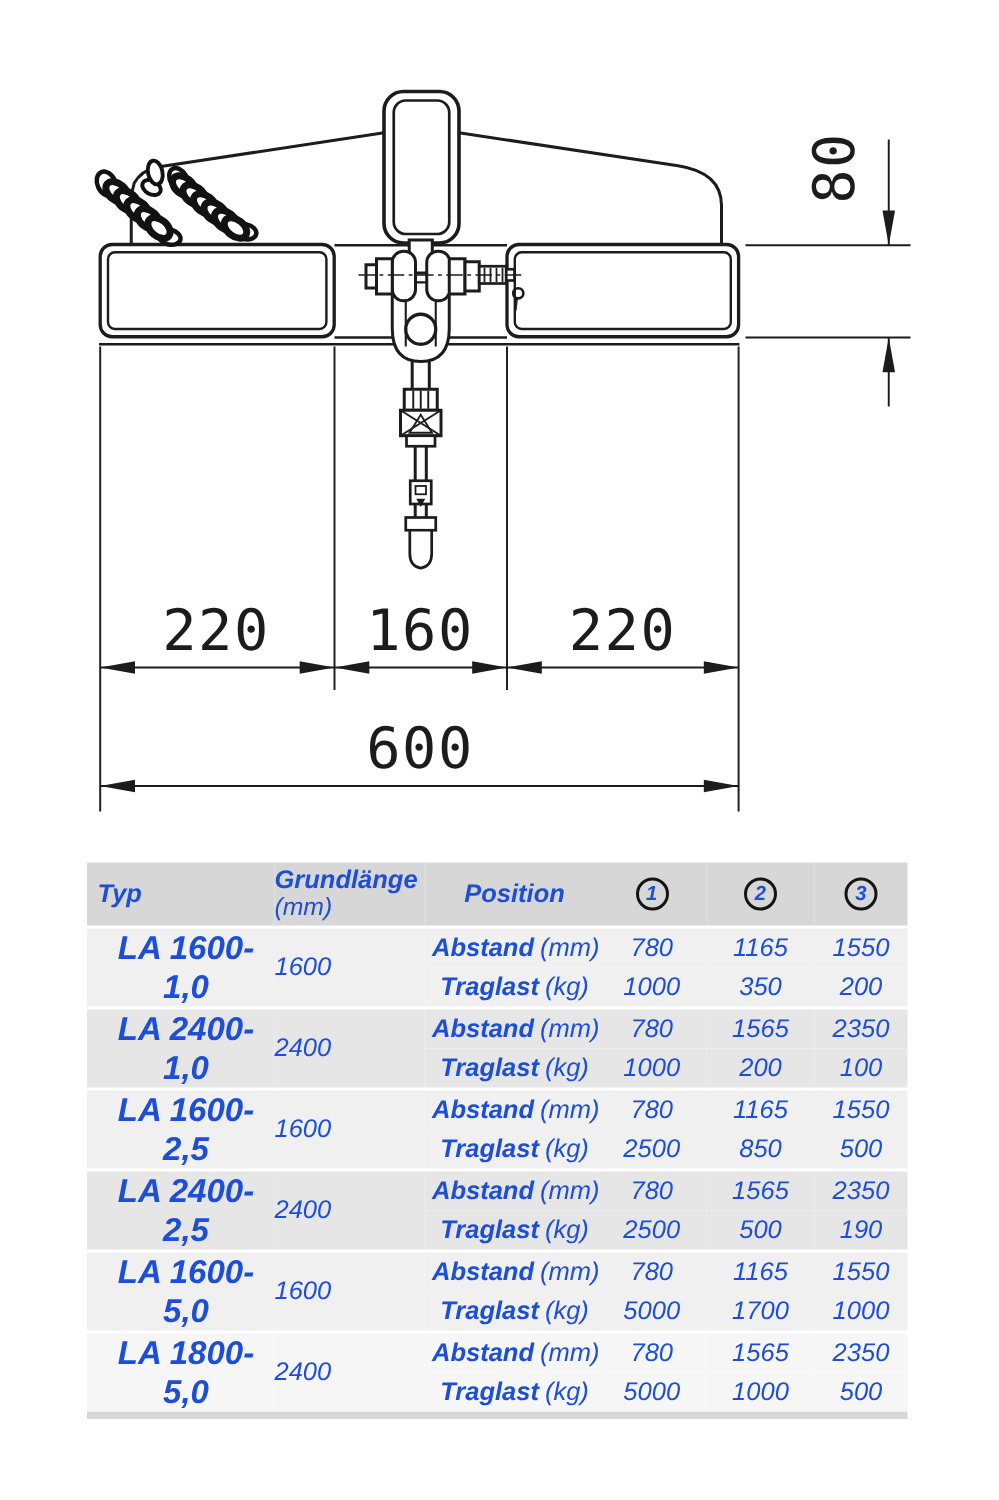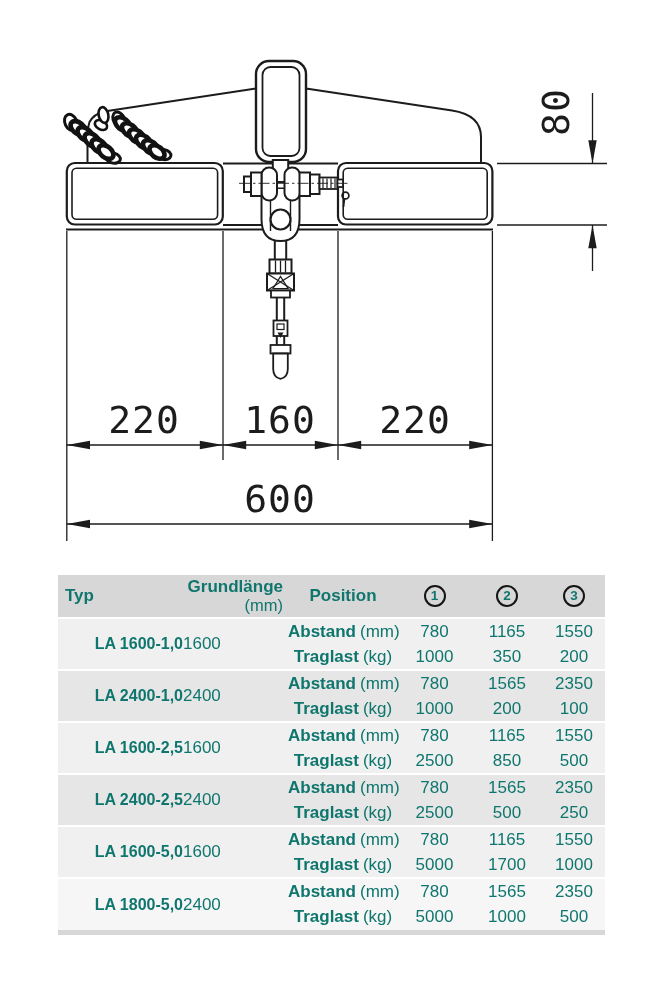--- a/index.html
+++ b/index.html
@@ -12,41 +12,41 @@
     font-family:"DejaVu Sans Mono", monospace;
     font-size:38px; fill:#1c1c1c; letter-spacing:1px;
   }
   
   .spec-table-wrap {
     position:absolute; left:58px; top:575px; width:547px;
     border-bottom:5px solid #d7d7d7;
   }
   table.spec {
     border-collapse:collapse; table-layout:fixed; width:547px;
-    color:#0f766e; font-size:17px;
+    color:#1d4ed8; font-size:17px;font-style:italic;
   }
   table.spec th, table.spec td { padding:0; vertical-align:middle; }
   table.spec thead th { height:42px; background:#d7d7d7; font-weight:bold; }
   .h-typ { text-align:left; padding-left:7px !important; }
-  .h-glen { text-align:right; line-height:19px; }
+  .h-glen { text-align:left; line-height:19px; }
   .h-glen .gl2 { font-weight:normal; font-size:16.5px; }
   .h-pos { text-align:center; padding-left:5px !important; }
   .h-c { text-align:center; }
   .circ {
     display:inline-flex; width:22px; height:22px; box-sizing:border-box;
     border:2.3px solid #141414; border-radius:50%;
     align-items:center; justify-content:center;
     font-size:13.5px; font-weight:bold; line-height:1;
   }
   table.spec tbody tr { height:26px; }
   tr.gstart td { border-top:2px solid #ffffff; }
   tr.light td { background:#f0f0f0; }
   tr.dark  td { background:#e6e6e6; }
   tr.last  td { background:#f6f6f6; }
-  td.typ { font-weight:bold; text-align:right; padding-left:7px !important; font-size:16px; }
+  td.typ { font-weight:bold; text-align:center; padding-left:7px !important; font-size:22px; }
   td.glen { }
   td.pos { text-align:center; padding-left:5px !important; font-weight:bold; white-space:nowrap; }
   td.pos .unit { font-weight:normal; margin-left:4px; }
   td.num { text-align:center; }
 </style>
 </head>
 <body>
 
 <div class="page">
 
@@ -250,21 +250,21 @@
           <td class="glen" rowspan="2">2400</td>
           <td class="pos"><b>Abstand</b><span class="unit">(mm)</span></td>
           <td class="num">780</td>
           <td class="num">1565</td>
           <td class="num">2350</td>
         </tr>
         <tr class="dark">
           <td class="pos"><b>Traglast</b><span class="unit">(kg)</span></td>
           <td class="num">2500</td>
           <td class="num">500</td>
-          <td class="num">250</td>
+          <td class="num">190</td>
         </tr>
 
         <tr class="light gstart">
           <td class="typ" rowspan="2">LA 1600-5,0</td>
           <td class="glen" rowspan="2">1600</td>
           <td class="pos"><b>Abstand</b><span class="unit">(mm)</span></td>
           <td class="num">780</td>
           <td class="num">1165</td>
           <td class="num">1550</td>
         </tr>

